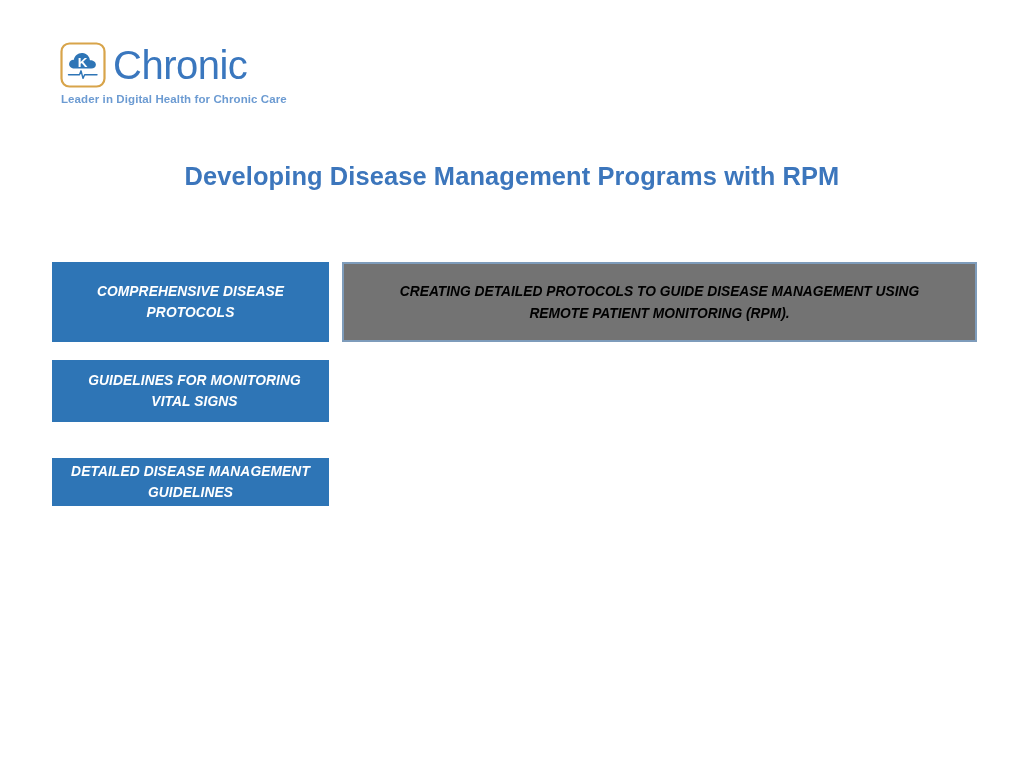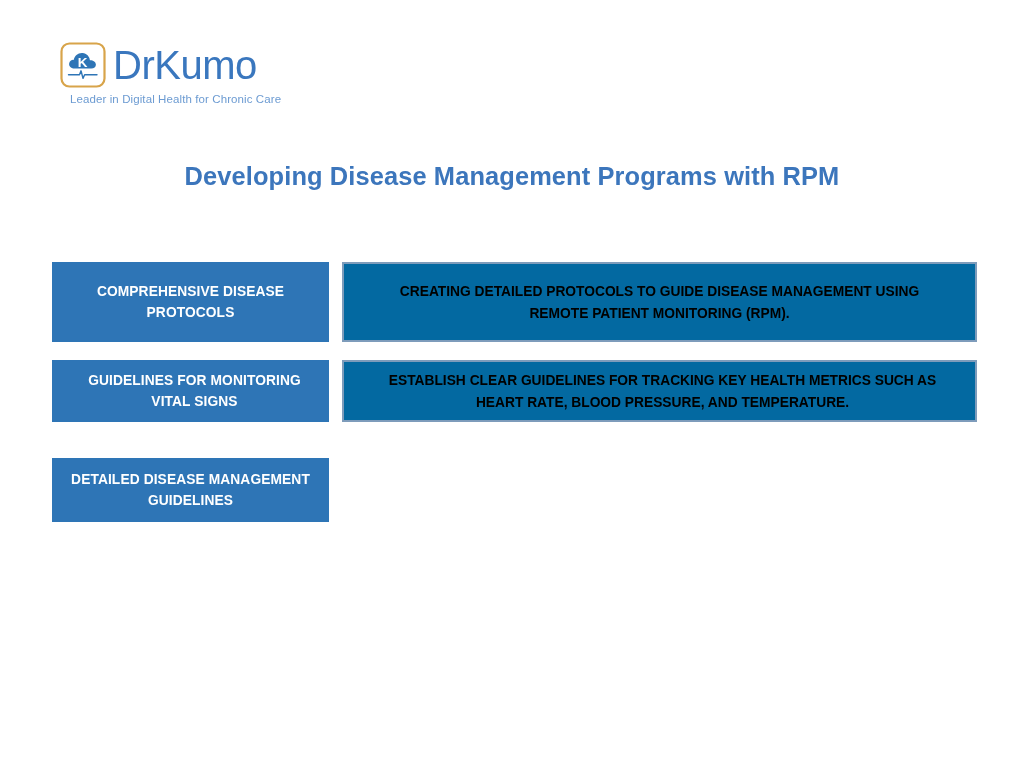--- a/index.html
+++ b/index.html
@@ -40,24 +40,24 @@
     font-family: "Liberation Sans", sans-serif;
     font-size: 40px;
     font-weight: 400;
     letter-spacing: -0.5px;
     color: #3A77BE;
     line-height: 1;
     white-space: nowrap;
   }
   .logo-tagline {
     margin-top: 5px;
-    margin-left: 10px;
+    margin-left: 1px;
     font-family: "Liberation Sans", sans-serif;
     font-size: 11.5px;
-    font-weight: 400;
+    font-weight: 700;
     color: #6C9BD2;
     letter-spacing: 0.1px;
     white-space: nowrap;
   }
 
   
   .page-title {
     position: absolute;
     left: 0;
     right: 0;
@@ -70,20 +70,21 @@
     letter-spacing: 0.1px;
     transform: scaleX(0.96);
   }
 
   
   .rows {
     position: absolute;
     left: 52px;
     top: 262px;
     width: 925px;
+    font-style: italic;
   }
   .row {
     display: flex;
     align-items: stretch;
     margin-bottom: 18px;
   }
   .row:last-child { margin-bottom: 0; }
 
   .cell-label {
     width: 277px;
@@ -98,21 +99,21 @@
     padding: 4px 8px;
     font-size: 14.5px;
     font-weight: bold;
     line-height: 1.45;
     letter-spacing: 0.1px;
     transform-origin: center;
   }
   .cell-desc {
     flex: 1 1 auto;
     margin-left: 13px;
-    background: #0369a1;
+    background: #737373;
     border: 2px solid #7E9CBB;
     color: #000000;
     display: flex;
     align-items: center;
     justify-content: center;
     text-align: center;
     box-sizing: border-box;
     padding: 4px 10px;
     font-size: 14.5px;
     font-weight: bold;
@@ -120,36 +121,36 @@
     letter-spacing: 0px;
   }
   .cell-label span, .cell-desc span {
     display: block;
     transform: scaleX(0.95);
   }
 
   
   .row-h-tall  .cell-label, .row-h-tall  .cell-desc { height: 80px; }
   .row-h-short .cell-label, .row-h-short .cell-desc { height: 62px; padding-left: 16px; }
-  .row-h-last  .cell-label, .row-h-last  .cell-desc { height: 64px; justify-content: center; }
+  .row-h-last  .cell-label, .row-h-last  .cell-desc { height: 48px; justify-content: center; }
 </style>
 </head>
 <body>
 
 <div class="logo-block">
   <div class="logo-row">
     <svg class="logo-mark" viewBox="0 0 46 46">
       <rect x="1.5" y="1.5" width="43" height="43" rx="8" ry="8" fill="#FFFFFF" stroke="#D8A44A" stroke-width="2.2"></rect>
       <path d="M14.5 26.5 C10.6 26.5 8.6 23.8 9.2 21.2 C9.7 18.9 11.8 17.6 13.8 17.9
                C14.4 13.6 18.2 10.6 22.6 11.0 C26.6 11.4 29.6 14.5 29.9 18.2
                C33.2 18.1 35.8 20.0 35.9 22.5 C36.0 24.9 33.9 26.5 31.3 26.5 Z" fill="#2E75B6"></path>
       <text x="22.5" y="25.2" text-anchor="middle" font-family="Liberation Sans, sans-serif" font-size="13.5" font-weight="bold" fill="#FFFFFF">K</text>
       <path d="M8.5 32.8 L19.5 32.8 L21.0 28.8 L23.0 36.4 L24.6 32.8 L37 32.8" fill="none" stroke="#2E75B6" stroke-width="1.4" stroke-linejoin="round" stroke-linecap="round"></path>
     </svg>
-    <div class="logo-wordmark">DrKumo</div>
+    <div class="logo-wordmark">Chronic</div>
   </div>
   <div class="logo-tagline">Leader in Digital Health for Chronic Care</div>
 </div>
 
 <div class="page-title">Developing Disease Management Programs with RPM</div>
 
 <div class="rows">
 
   <div class="row row-h-tall">
     <div class="cell-label">
@@ -157,23 +158,20 @@
     </div>
     <div class="cell-desc">
       <span>CREATING DETAILED PROTOCOLS TO GUIDE DISEASE MANAGEMENT USING REMOTE PATIENT MONITORING (RPM).</span>
     </div>
   </div>
 
   <div class="row row-h-short">
     <div class="cell-label">
       <span>GUIDELINES FOR MONITORING VITAL SIGNS</span>
     </div>
-    <div class="cell-desc">
-      <span>ESTABLISH CLEAR GUIDELINES FOR TRACKING KEY HEALTH METRICS SUCH AS HEART RATE, BLOOD PRESSURE, AND TEMPERATURE.</span>
-    </div>
   </div>
 
 
   <div class="row row-h-short">
   </div>
 
   <div class="row row-h-last">
     <div class="cell-label">
       <span>DETAILED DISEASE MANAGEMENT GUIDELINES</span>
     </div>

